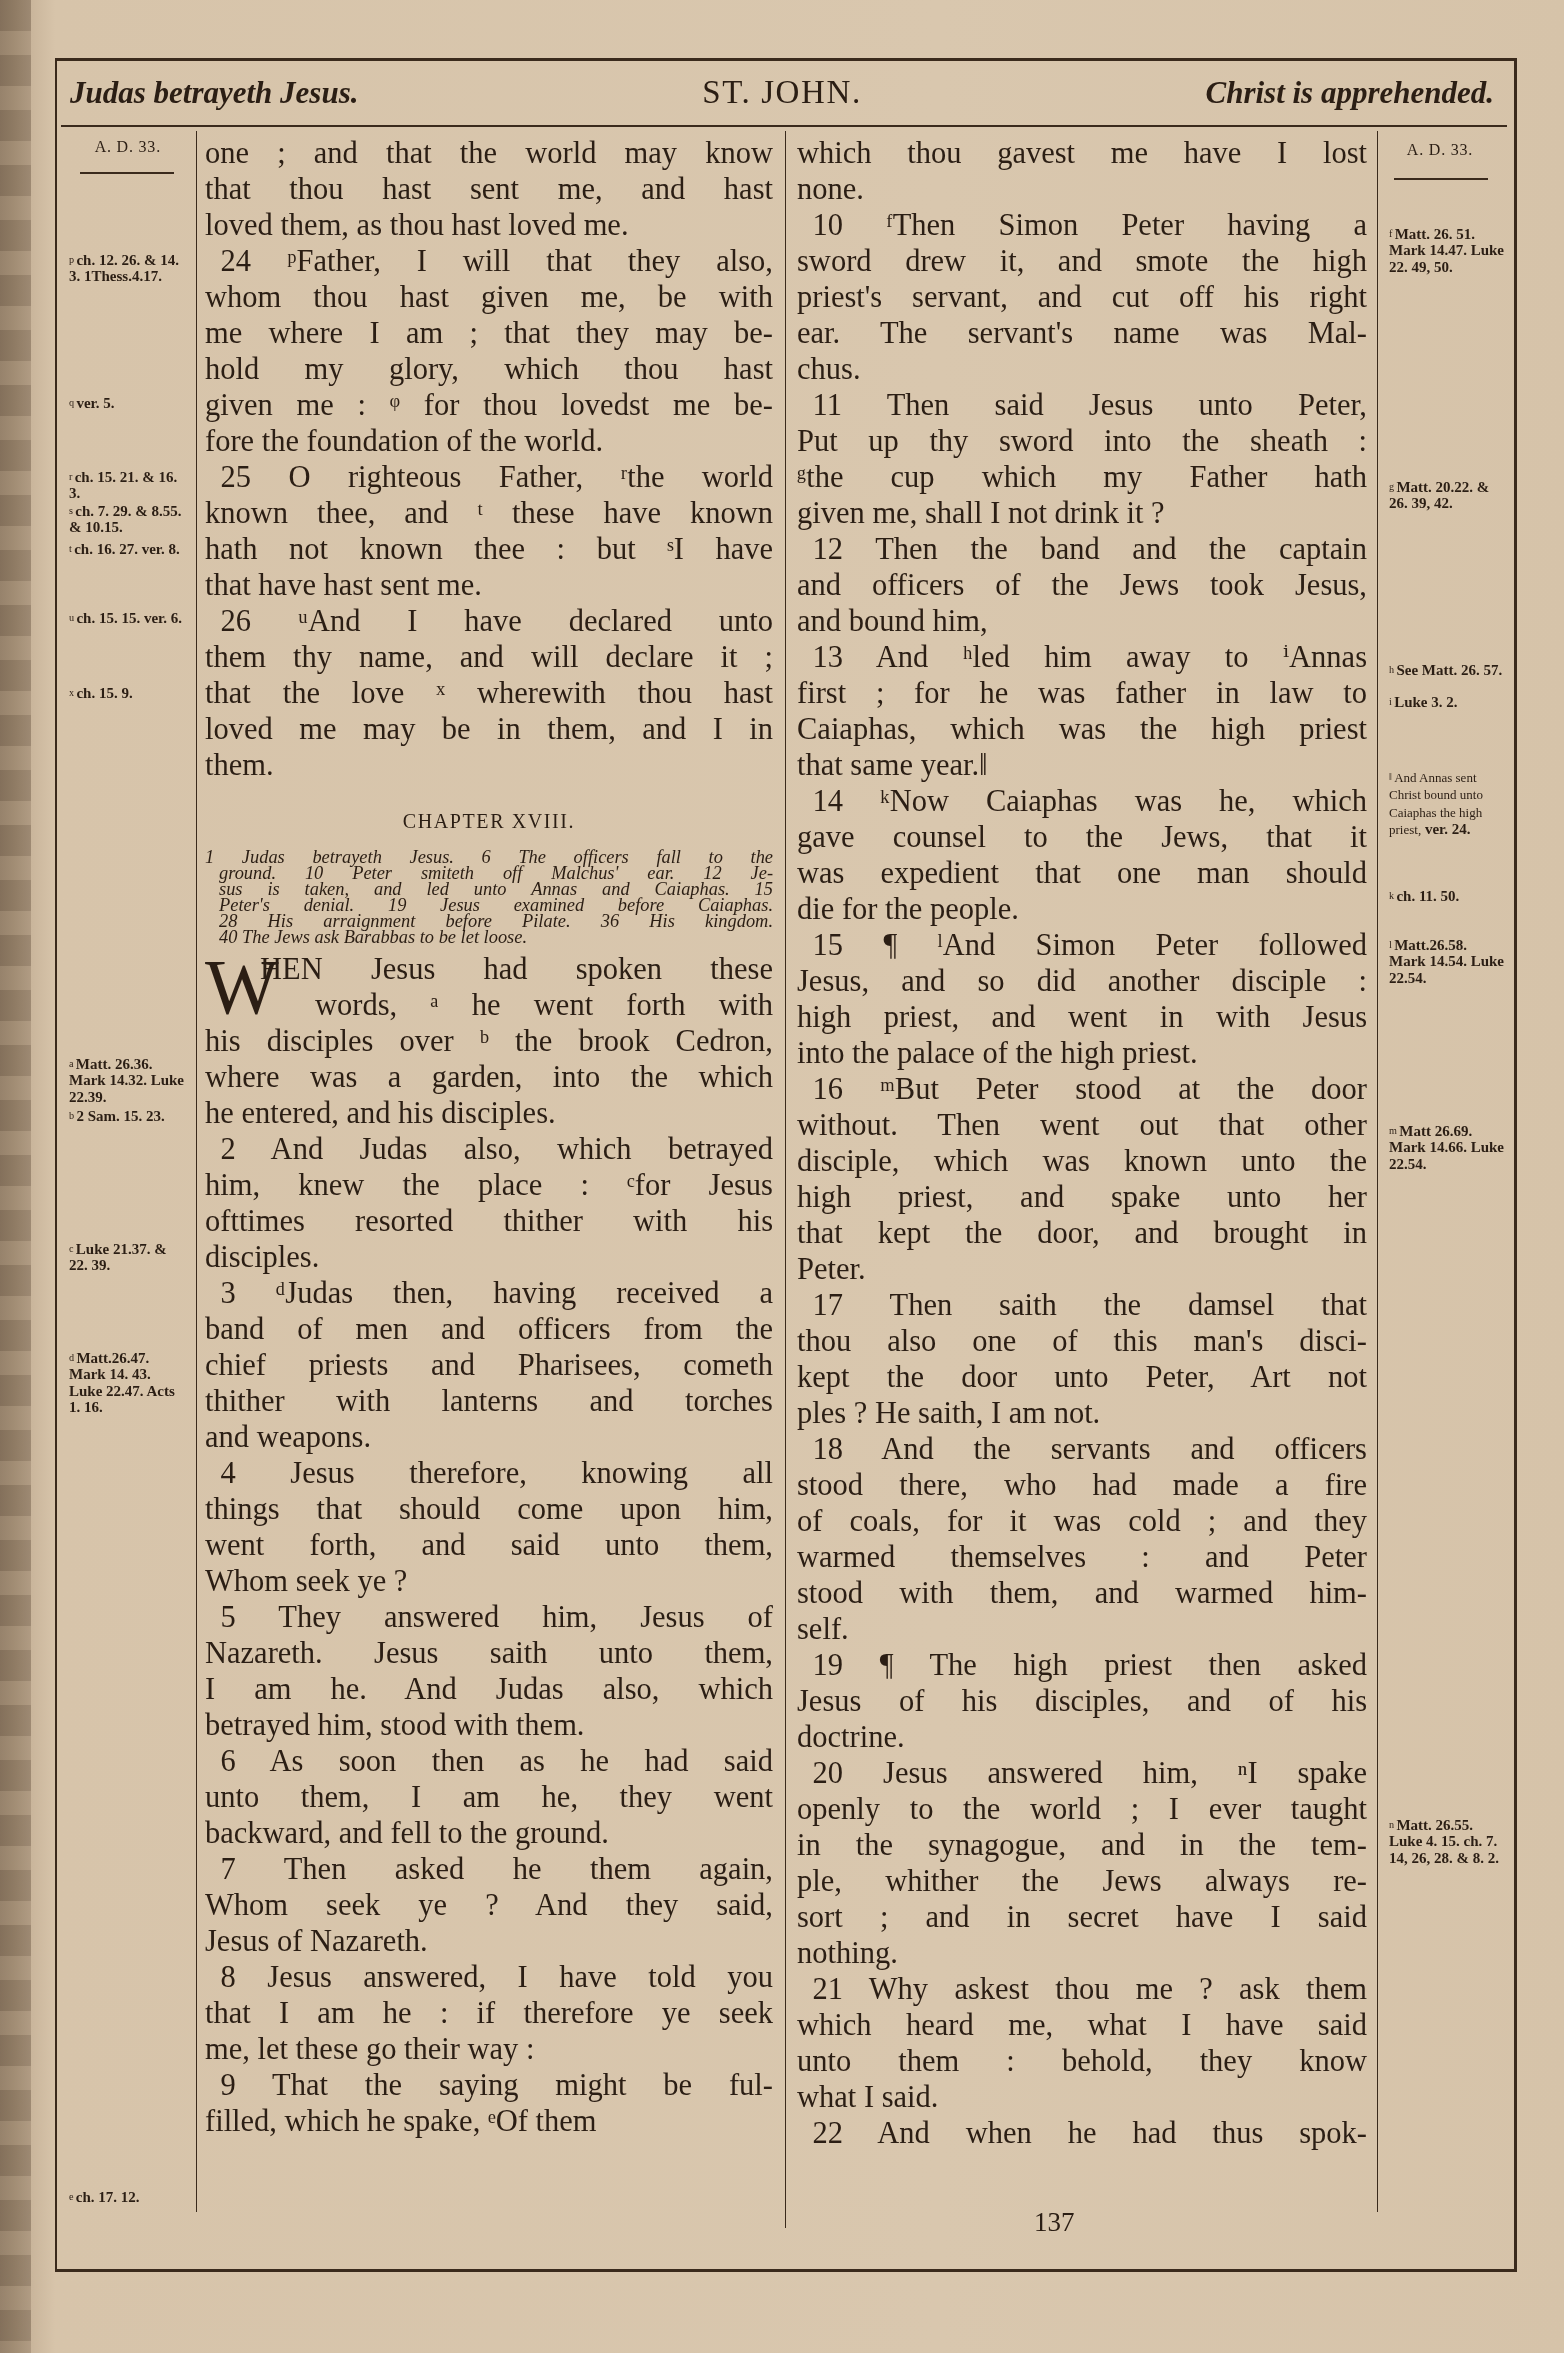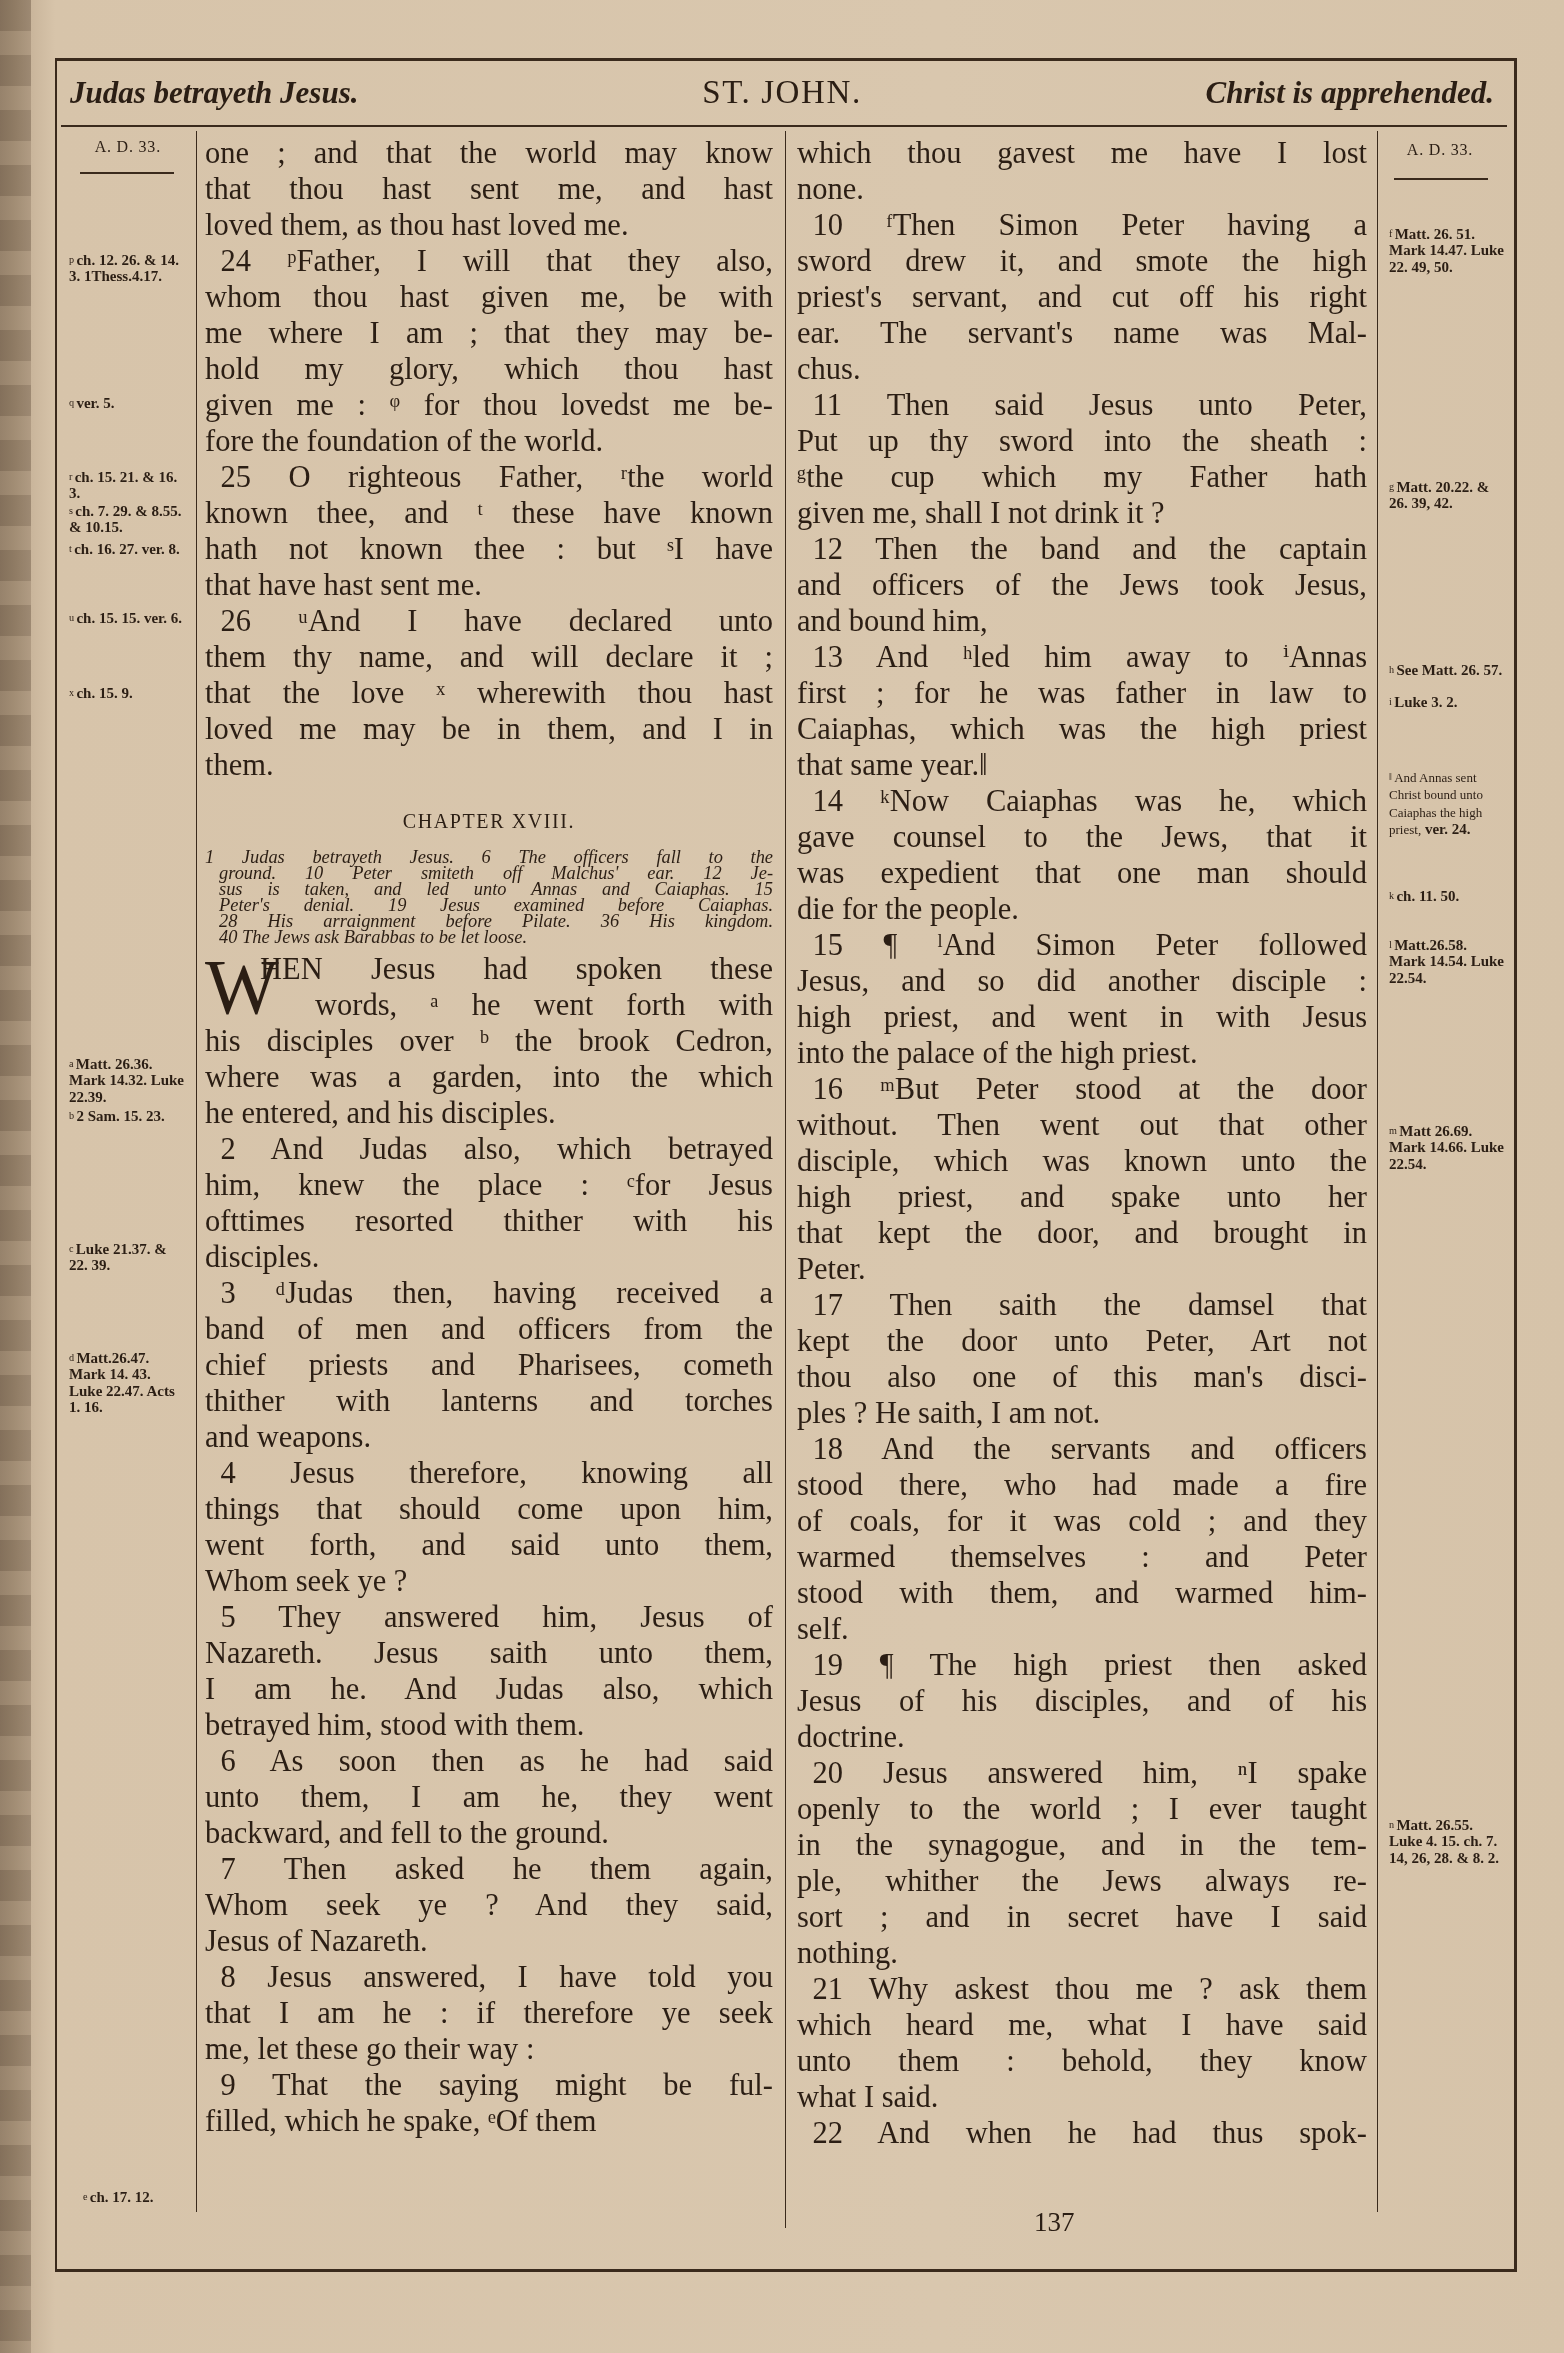--- a/index.html
+++ b/index.html
@@ -101,21 +101,21 @@
     <div class="note" style="top:264px;"><span class="mk">q</span><span>ver. 5.</span></div>
     <div class="note" style="top:338px;"><span class="mk">r</span><span>ch. 15. 21. &amp; 16. 3.</span></div>
     <div class="note" style="top:372px;"><span class="mk">s</span><span>ch. 7. 29. &amp; 8.55. &amp; 10.15.</span></div>
     <div class="note" style="top:410px;"><span class="mk">t</span><span>ch. 16. 27. ver. 8.</span></div>
     <div class="note" style="top:479px;"><span class="mk">u</span><span>ch. 15. 15. ver. 6.</span></div>
     <div class="note" style="top:554px;"><span class="mk">x</span><span>ch. 15. 9.</span></div>
     <div class="note" style="top:925px;"><span class="mk">a</span><span>Matt. 26.36. Mark 14.32. Luke 22.39.</span></div>
     <div class="note" style="top:977px;"><span class="mk">b</span><span>2 Sam. 15. 23.</span></div>
     <div class="note" style="top:1110px;"><span class="mk">c</span><span>Luke 21.37. &amp; 22. 39.</span></div>
     <div class="note" style="top:1219px;"><span class="mk">d</span><span>Matt.26.47. Mark 14. 43. Luke 22.47. Acts 1. 16.</span></div>
-    <div class="note" style="top:2058px;margin-left:14px;"><span class="mk">e</span><span>ch. 17. 12.</span></div>
+    <div class="note" style="top:2058px;"><span class="mk">e</span><span>ch. 17. 12.</span></div>
   </div>
 
   <div class="margin-right">
     <div class="ad" style="left:0px; top:11px;">A. D. 33.</div>
     <div class="ad-rule" style="left:4.7px; top:47px;"></div>
     <div class="note" style="top:95px;"><span class="mk">f</span><span>Matt. 26. 51. Mark 14.47. Luke 22. 49, 50.</span></div>
     <div class="note" style="top:348px;"><span class="mk">g</span><span>Matt. 20.22. &amp; 26. 39, 42.</span></div>
     <div class="note" style="top:531px;"><span class="mk">h</span><span>See Matt. 26. 57.</span></div>
     <div class="note" style="top:563px;"><span class="mk">i</span><span>Luke 3. 2.</span></div>
     <div class="note" style="top:638px;"><span class="mk">‖</span><span class="ital">And Annas sent Christ bound unto Caiaphas the high priest,</span> <span>ver. 24.</span></div>
@@ -225,22 +225,22 @@
         <span class="line">Jesus, and so did another disciple :</span>
         <span class="line">high priest, and went in with Jesus</span>
         <span class="line last">into the palace of the high priest.</span>
         <span class="line indent">16 ᵐBut Peter stood at the door</span>
         <span class="line">without. Then went out that other</span>
         <span class="line">disciple, which was known unto the</span>
         <span class="line">high priest, and spake unto her</span>
         <span class="line">that kept the door, and brought in</span>
         <span class="line last">Peter.</span>
         <span class="line indent">17 Then saith the damsel that</span>
+        <span class="line">thou also one of this man's disci-</span>
         <span class="line">kept the door unto Peter, Art not</span>
-        <span class="line">thou also one of this man's disci-</span>
         <span class="line last">ples ? He saith, I am not.</span>
         <span class="line indent">18 And the servants and officers</span>
         <span class="line">stood there, who had made a fire</span>
         <span class="line">of coals, for it was cold ; and they</span>
         <span class="line">warmed themselves : and Peter</span>
         <span class="line">stood with them, and warmed him-</span>
         <span class="line last">self.</span>
         <span class="line indent">19 ¶ The high priest then asked</span>
         <span class="line">Jesus of his disciples, and of his</span>
         <span class="line last">doctrine.</span>

